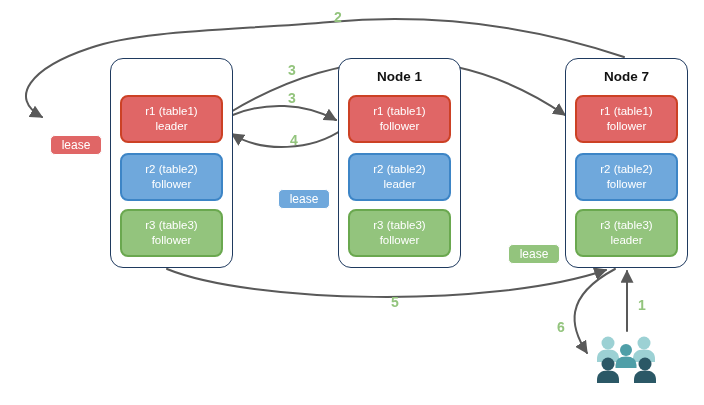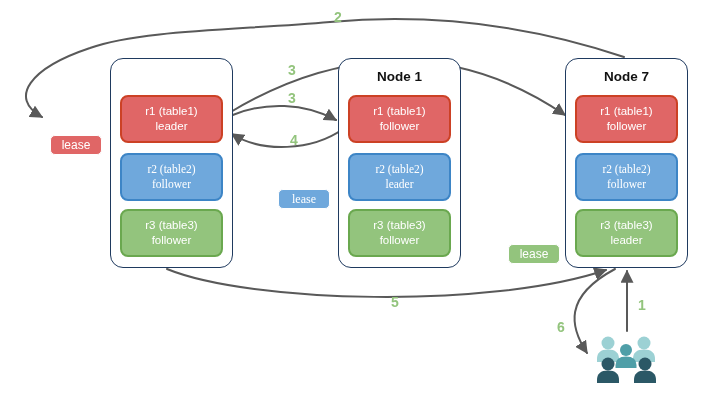--- a/index.html
+++ b/index.html
@@ -8,21 +8,21 @@
   .arrow{fill:none;stroke:var(--arrow,#595959);stroke-width:2;stroke-linecap:round;}
   .node{position:absolute;top:58px;width:123px;height:210px;background:#fff;
         border:1.5px solid var(--node-border,#1f3a5f);border-radius:13px;box-sizing:border-box;}
   .node-title{position:absolute;top:10px;left:0;width:100%;text-align:center;
         font-size:13.5px;font-weight:bold;color:#111;}
   .block{position:absolute;left:9px;right:9px;height:48px;border-radius:8px;border:2px solid;
         box-sizing:border-box;display:flex;flex-direction:column;align-items:center;justify-content:center;
         color:#fff;font-size:11.5px;line-height:15px;text-align:center;}
   .b1{top:36px}.b2{top:94px}.b3{top:150px}
   .red{background:var(--red-fill,#e06666);border-color:var(--red-border,#cc4125);}
-  .blue{background:var(--blue-fill,#6fa8dc);border-color:var(--blue-border,#3d85c6);font-family:Liberation Serif, serif;}
+  .blue{background:var(--blue-fill,#6fa8dc);border-color:var(--blue-border,#3d85c6);}
   .green{background:var(--green-fill,#93c47d);border-color:var(--green-border,#6aa84f);}
   .lease{position:absolute;width:52px;height:20px;border-radius:5px;border:1.5px solid;box-sizing:border-box;
         color:#fff;font-size:12px;display:flex;align-items:center;justify-content:center;margin-top:24px;}
   .step{position:absolute;transform:translate(-50%,-50%);font-size:14px;font-weight:bold;
         color:var(--step-label,#93c47d);}
   .users{position:absolute;left:594px;top:334px;}
   .u-light{fill:var(--users-light,#9cd1d4);} .u-mid{fill:var(--users-mid,#4f9fa8);} .u-dark{fill:var(--users-dark,#2b5866);}
 </style>
 </head>
 <body>

